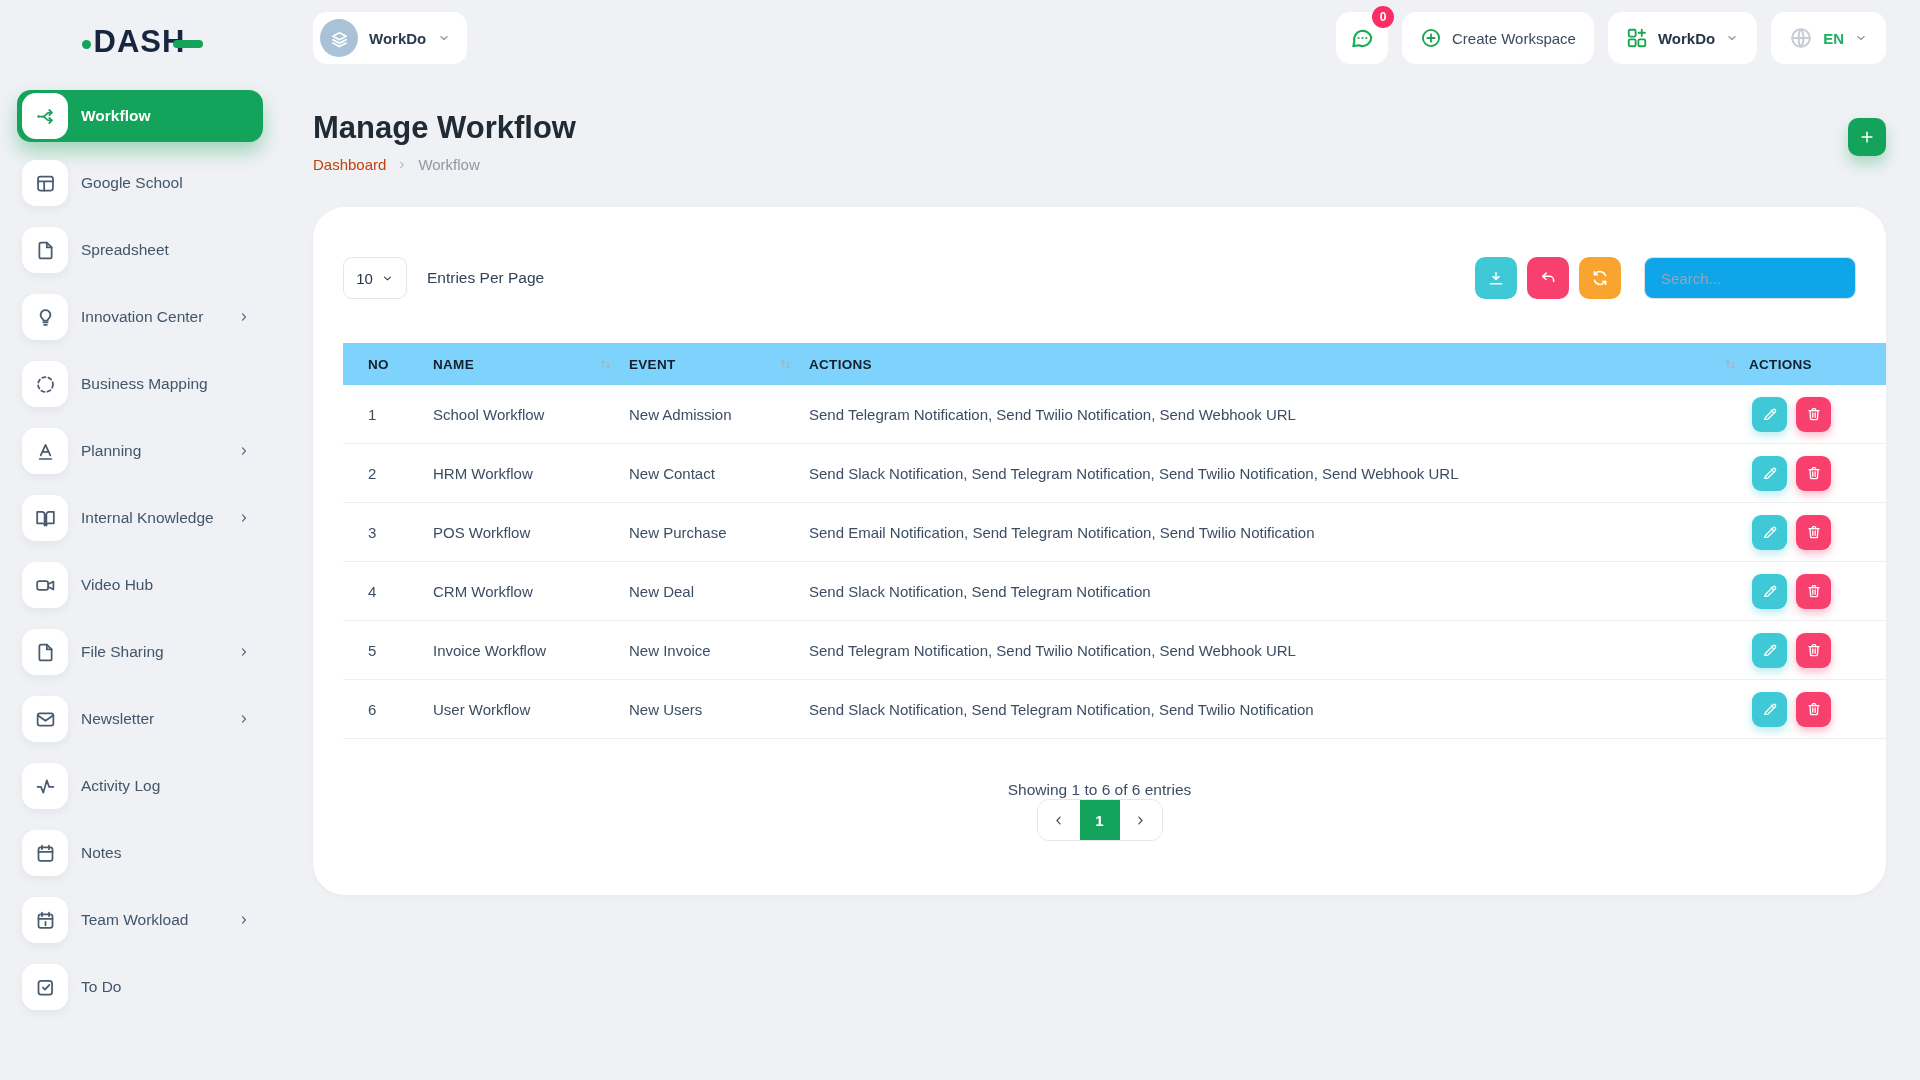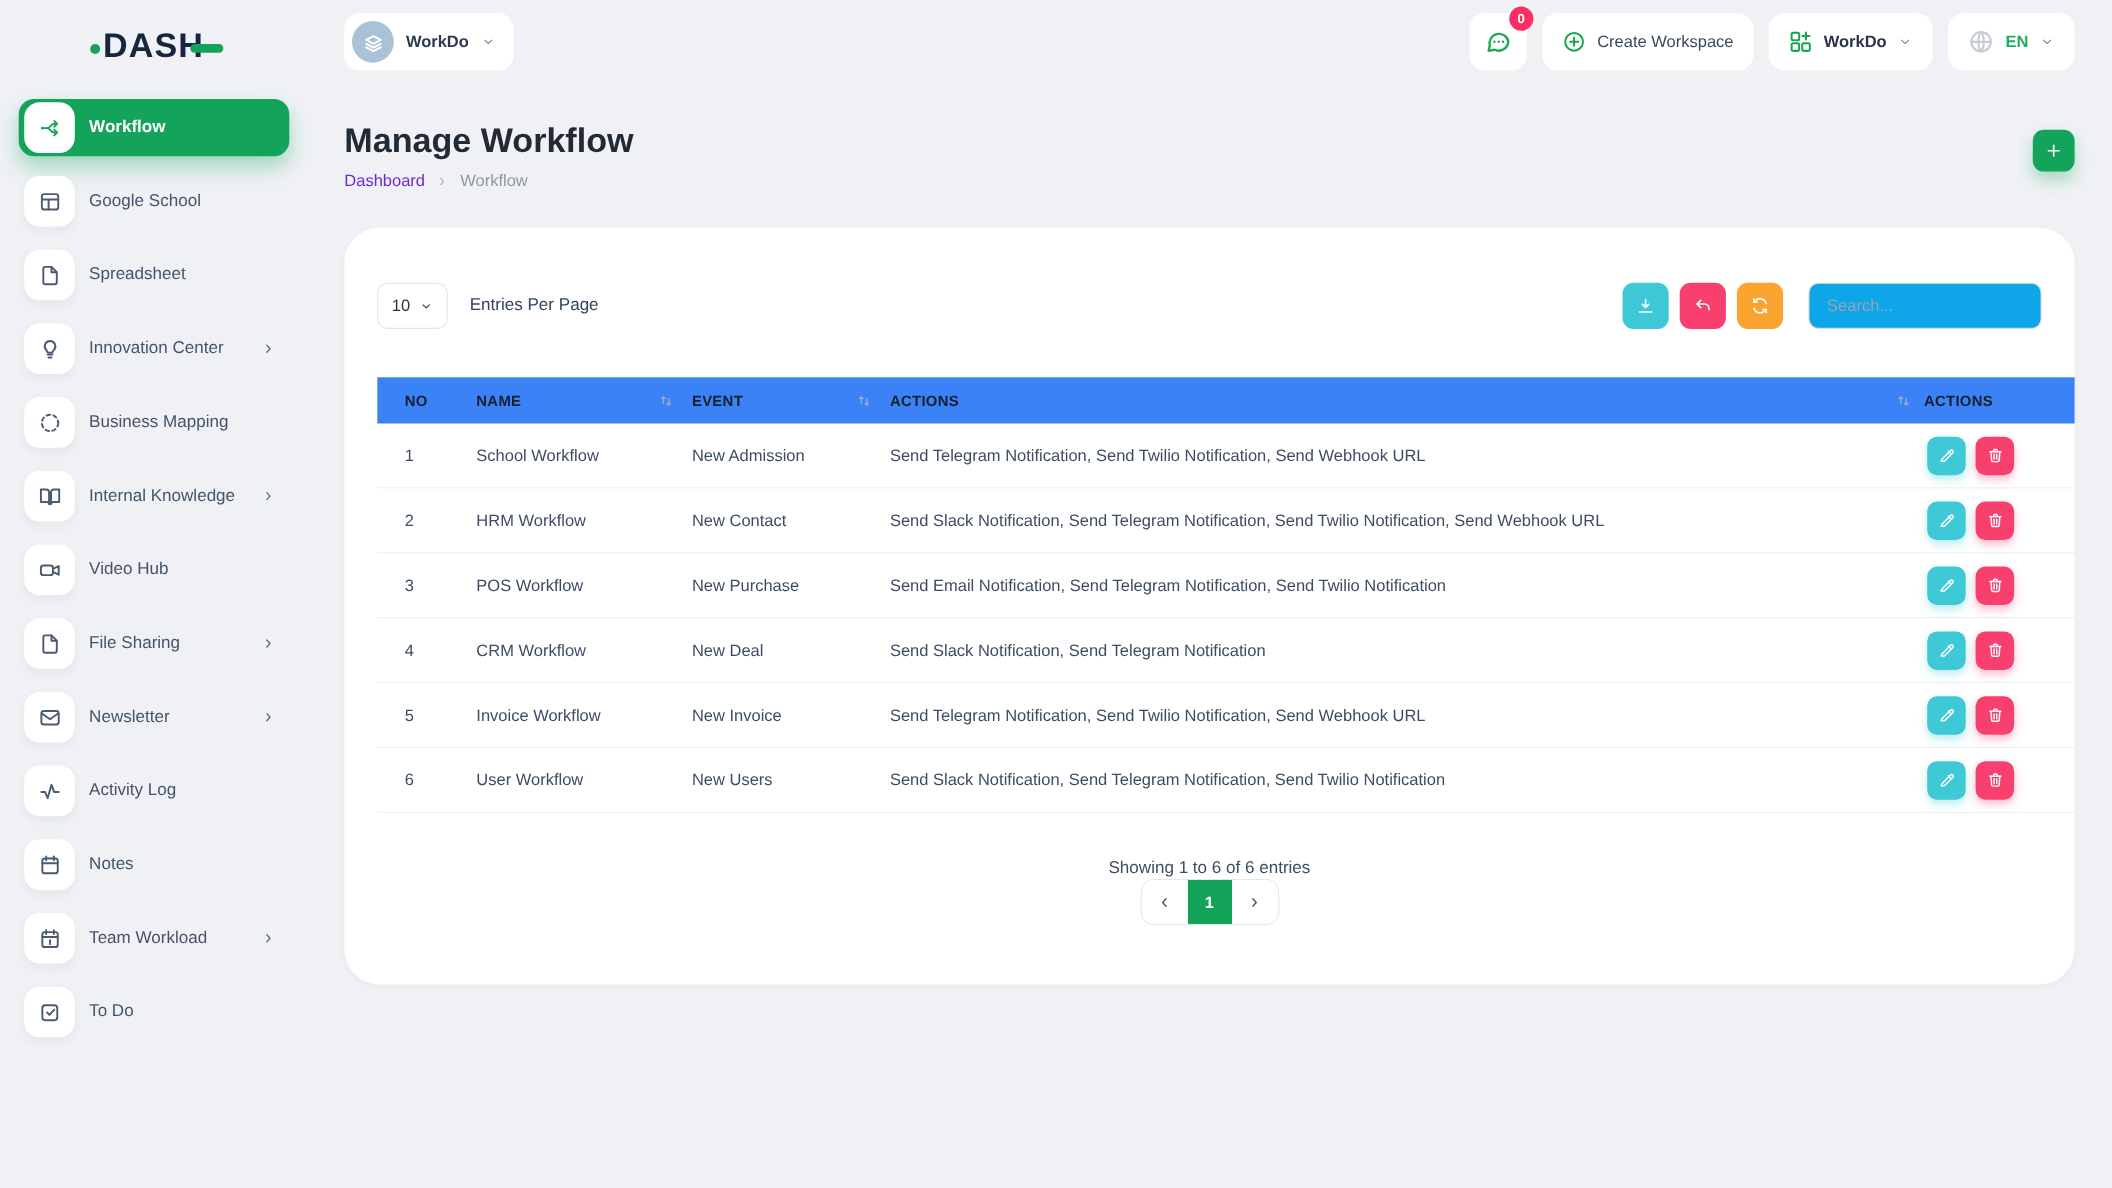--- a/index.html
+++ b/index.html
@@ -48,21 +48,21 @@
     height:52px; padding:0 18px; font-size:15px; cursor:pointer; }
   .cw-label { color:#3A4A5E; font-weight:500; }
   .green-ic { color:#17A54F; }
   .app-label { color:#27354A; font-weight:700; }
   .globe { color:#C6CDD6; }
   .lang-label { color:#1EAF62; font-weight:700; }
 
   .page-head { display:flex; justify-content:space-between; align-items:flex-start; margin-top:46px; }
   h1 { font-size:31px; font-weight:700; color:#212B36; }
   .crumbs { margin-top:10px; display:flex; align-items:center; gap:10px; font-size:15px; }
-  .crumb-home { color:#6d28d9; cursor:pointer;text-align:right; }
+  .crumb-home { color:#c2410c; cursor:pointer;text-align:right; }
   .crumb-sep { color:#9AA3B0; }
   .crumb-cur { color:#8E98A5; }
   .add-btn { width:38px; height:38px; border-radius:10px; background:#14A35A; border:none; color:#fff;
     display:flex; align-items:center; justify-content:center; box-shadow:0 8px 14px rgba(20,163,90,.3);
     cursor:pointer; margin-top:8px; }
 
   
   .card { margin-top:34px; background:#fff; border-radius:32px; padding:50px 30px 54px;
     box-shadow:0 2px 6px rgba(20,30,50,.03); }
 
@@ -74,21 +74,21 @@
   .controls-right { margin-left:auto; display:flex; align-items:center; gap:10px; }
   .sq-btn { width:42px; height:42px; border:none; border-radius:10px; color:#fff;
     display:flex; align-items:center; justify-content:center; cursor:pointer; }
   .sq-teal{ background:#3FC8D5; } .sq-pink{ background:#F8406E; } .sq-orange{ background:#F8A42F; }
   .search { margin-left:13px; width:212px; height:42px; border:1px solid #D9DEE4; border-radius:9px;
     padding:0 16px; font-size:15px; color:#33435A; outline:none; background:#0ea5e9; font-family:inherit; }
   .search::placeholder { color:#9AA3B2; }
 
   .table-wrap { margin-right:-30px; }
   .t-head, .t-row { display:grid; grid-template-columns:90px 196px 180px 1fr 188px; align-items:center; }
-  .t-head { background:#3b82f6; height:42px; }
+  .t-head { background:#7dd3fc; height:42px; }
   .th { font-size:13.5px; font-weight:700; color:#15202E; letter-spacing:.3px; }
   .th-no, .td-no { padding-left:25px; }
   .th-name, .th-event { display:flex; align-items:center; justify-content:space-between; padding-right:16px; }
   .sort-ic { color:#A9B1BD; display:inline-flex; }
   .th-rowactions { display:flex; align-items:center; gap:11px; padding-left:25px; }
   .t-row { height:59px; border-bottom:1px solid #EDEFF2; font-size:15px; color:#3C4D63; }
   .td-actions-btns { display:flex; gap:9px; padding-left:54px; }
   .mini-btn { width:35px; height:35px; border:none; border-radius:9px; color:#fff;
     display:flex; align-items:center; justify-content:center; cursor:pointer; }
   .mini-teal{ background:#3FC8D5; box-shadow:0 4px 8px rgba(63,200,213,.35); }
@@ -180,20 +180,36 @@
         <div class="side-item">
     <span class="tile">
       <span class="i21" data-icon="dashed-circle">
               <svg viewBox="0 0 24 24" fill="none" stroke="currentColor" stroke-width="2" stroke-linecap="round" stroke-linejoin="round">
                 <circle cx="12" cy="12" r="8.5" stroke-dasharray="3.8 3.4"></circle>
               </svg>
             </span>
     </span>
     <span class="lbl">Business Mapping</span>
 
+  </div>
+        <div class="side-item has-sub">
+    <span class="tile">
+      <span class="i21" data-icon="type">
+              <svg viewBox="0 0 24 24" fill="none" stroke="currentColor" stroke-width="2" stroke-linecap="round" stroke-linejoin="round">
+                <path d="M6.5 16.5 12 4.5l5.5 12M8.4 12.5h7.2"></path>
+                <path d="M5 20.5h14" stroke-width="1.6"></path>
+              </svg>
+            </span>
+    </span>
+    <span class="lbl">Planning</span>
+    <span class="chev i14" data-icon="chevron-right">
+            <svg viewBox="0 0 24 24" fill="none" stroke="currentColor" stroke-width="2" stroke-linecap="round" stroke-linejoin="round">
+              <path d="m9.5 6.5 5 5.5-5 5.5"></path>
+            </svg>
+          </span>
   </div>
         <div class="side-item has-sub">
     <span class="tile">
       <span class="i21" data-icon="book">
               <svg viewBox="0 0 24 24" fill="none" stroke="currentColor" stroke-width="2" stroke-linecap="round" stroke-linejoin="round">
                 <path d="M2.5 4.5H8a3 3 0 0 1 3 3V20a2.5 2.5 0 0 0-2.5-2.5h-6zM21.5 4.5H16a3 3 0 0 0-3 3V20a2.5 2.5 0 0 1 2.5-2.5h6z"></path>
               </svg>
             </span>
     </span>
     <span class="lbl">Internal Knowledge</span>

